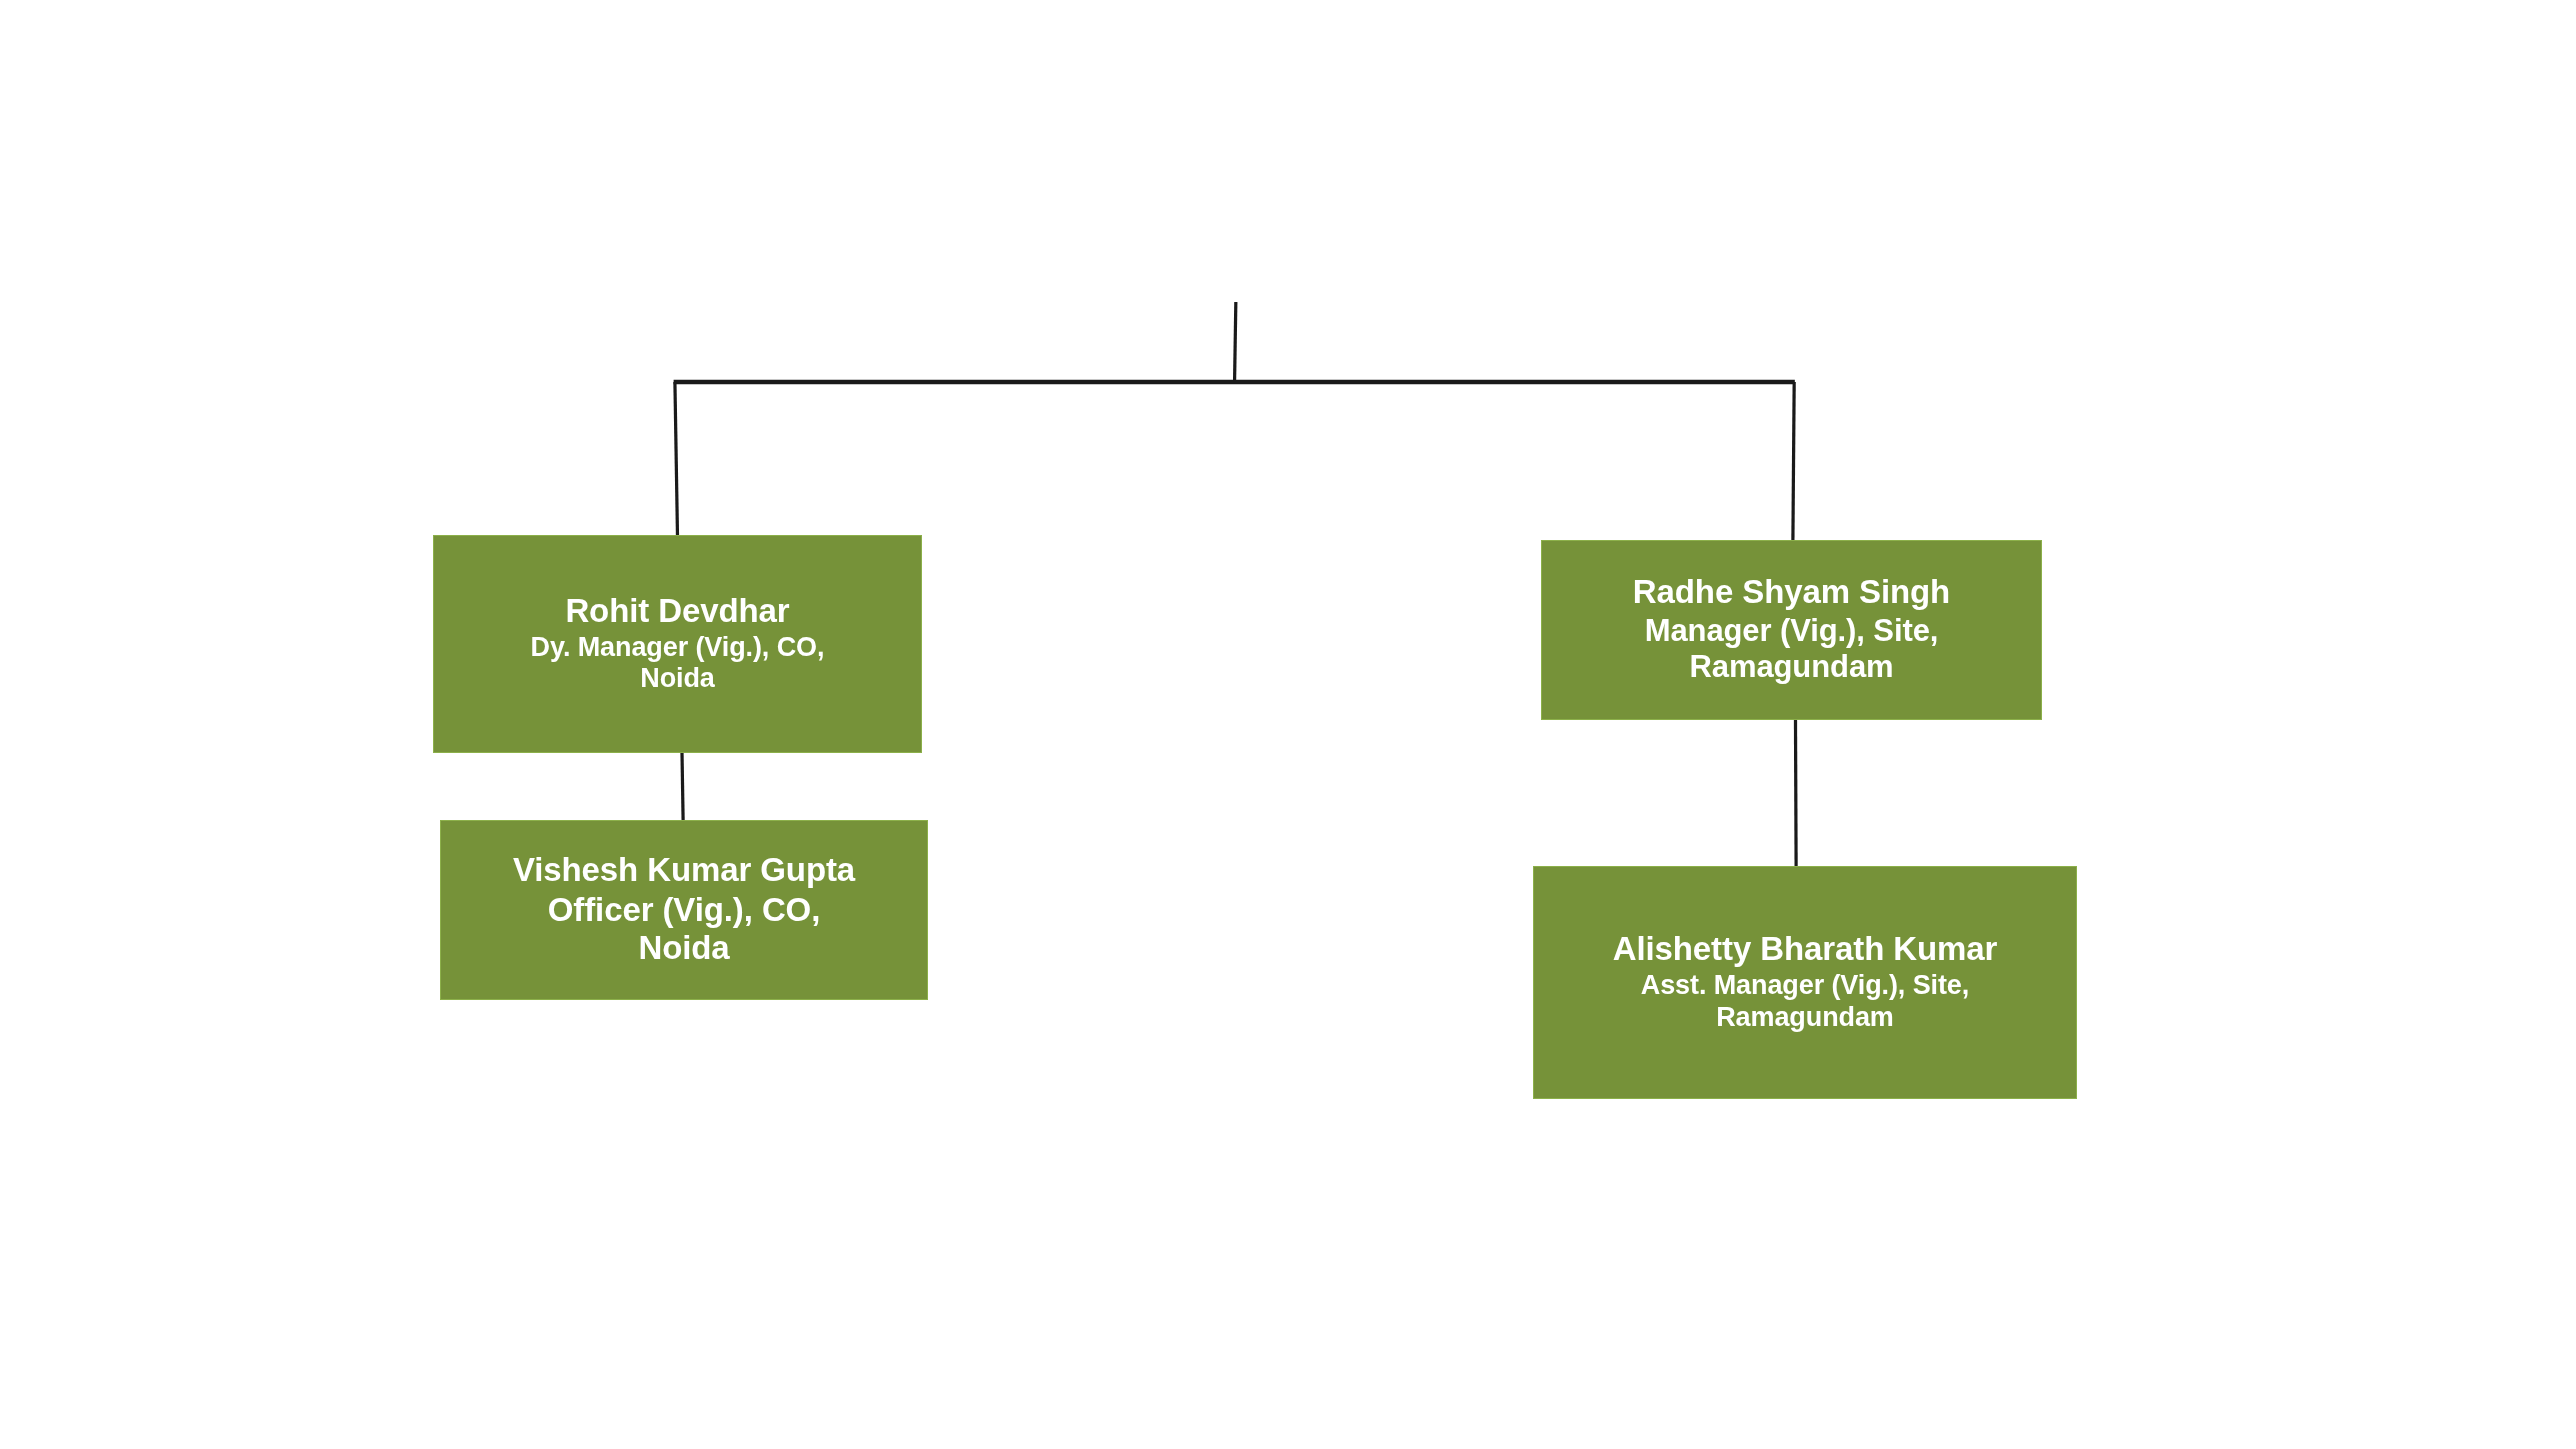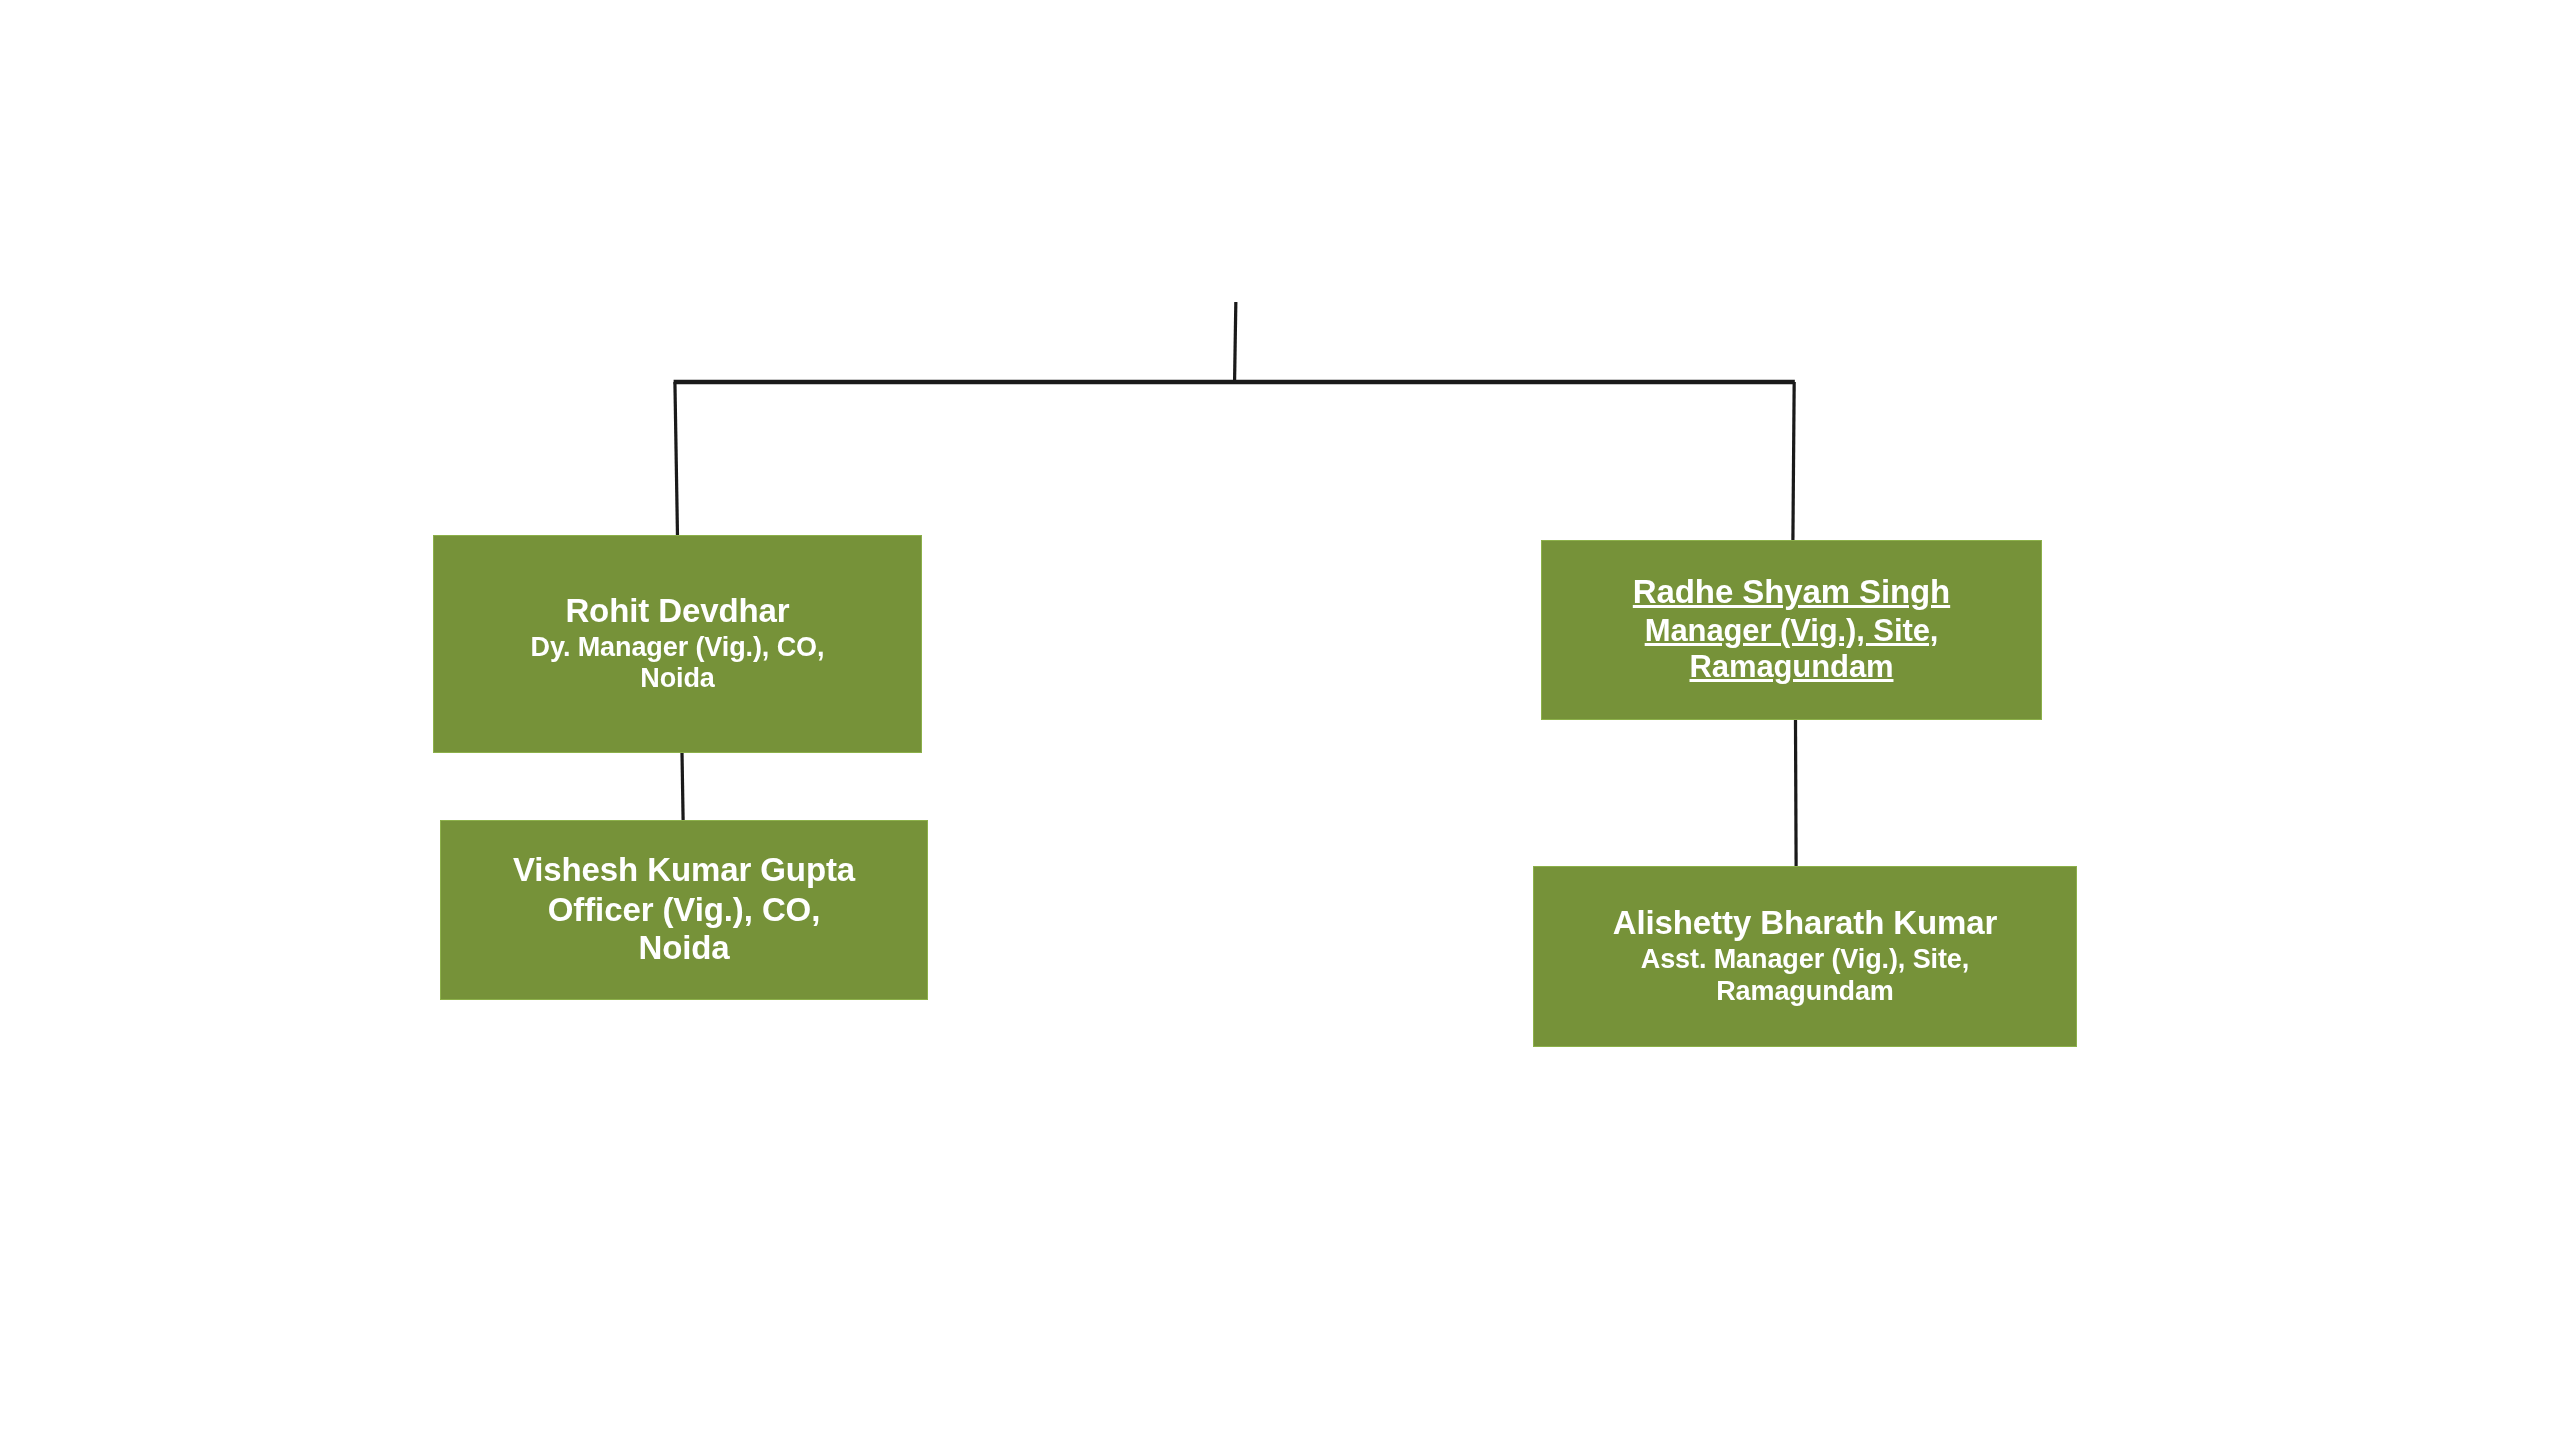--- a/index.html
+++ b/index.html
@@ -73,40 +73,39 @@
     height: 218px;
   }
   #node-dy-manager .name { font-size: 33px; }
   #node-dy-manager .role { font-size: 27px; }
 
   #node-manager-site {
     left: 1541px;
     top: 540px;
     width: 501px;
     height: 180px;
-    text-decoration: underline;
   }
   #node-manager-site .name { font-size: 33px; }
   #node-manager-site .role { font-size: 31px; }
 
   
   #node-officer {
     left: 440px;
     top: 820px;
     width: 488px;
     height: 180px;
   }
   #node-officer .name { font-size: 33px; }
   #node-officer .role { font-size: 33px; }
 
   #node-asst-manager {
     left: 1533px;
     top: 866px;
     width: 544px;
-    height: 181px;
+    height: 233px;
   }
   #node-asst-manager .name { font-size: 33px; }
   #node-asst-manager .role { font-size: 27px; }
 </style>
 </head>
 <body>
 
 <div id="canvas">
 
   <svg id="connectors" viewBox="0 0 4000 2250" width="2576" height="1449" xmlns="http://www.w3.org/2000/svg">

